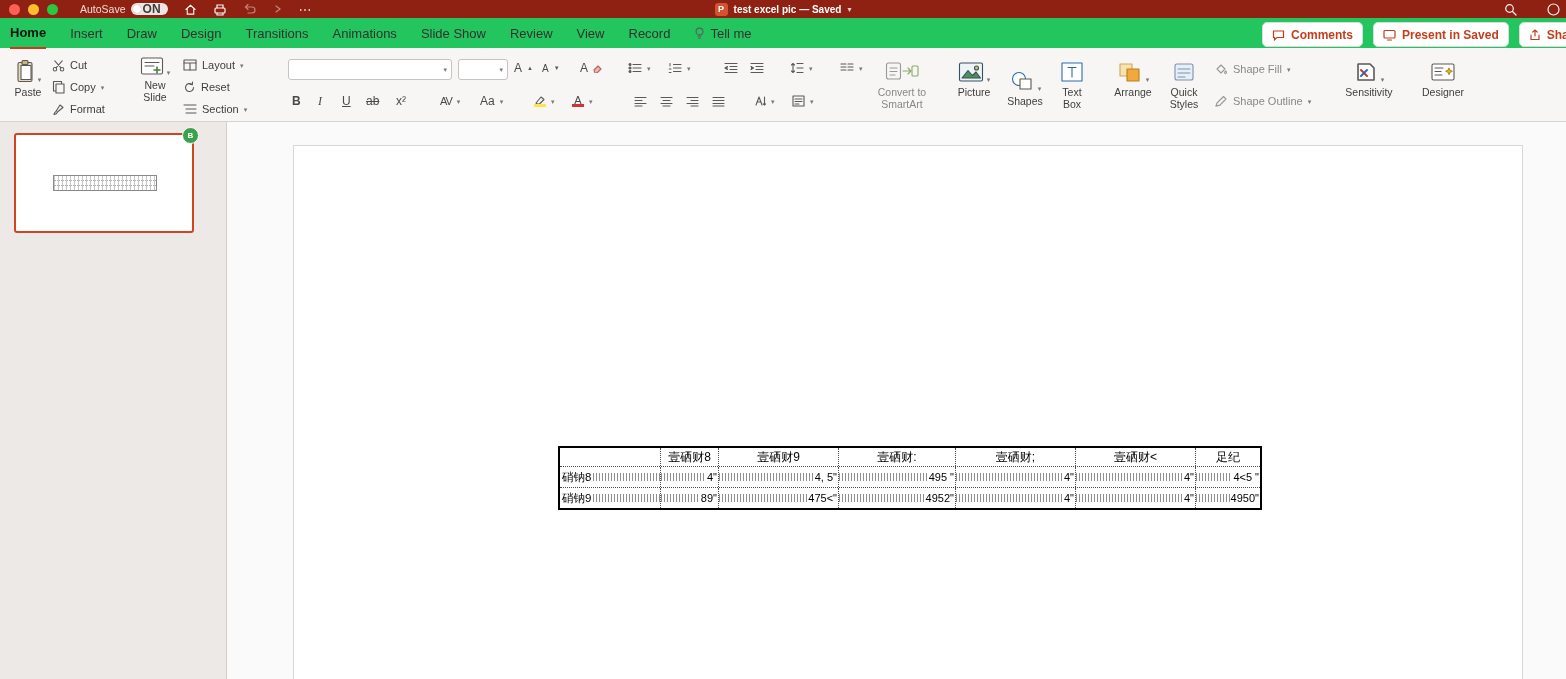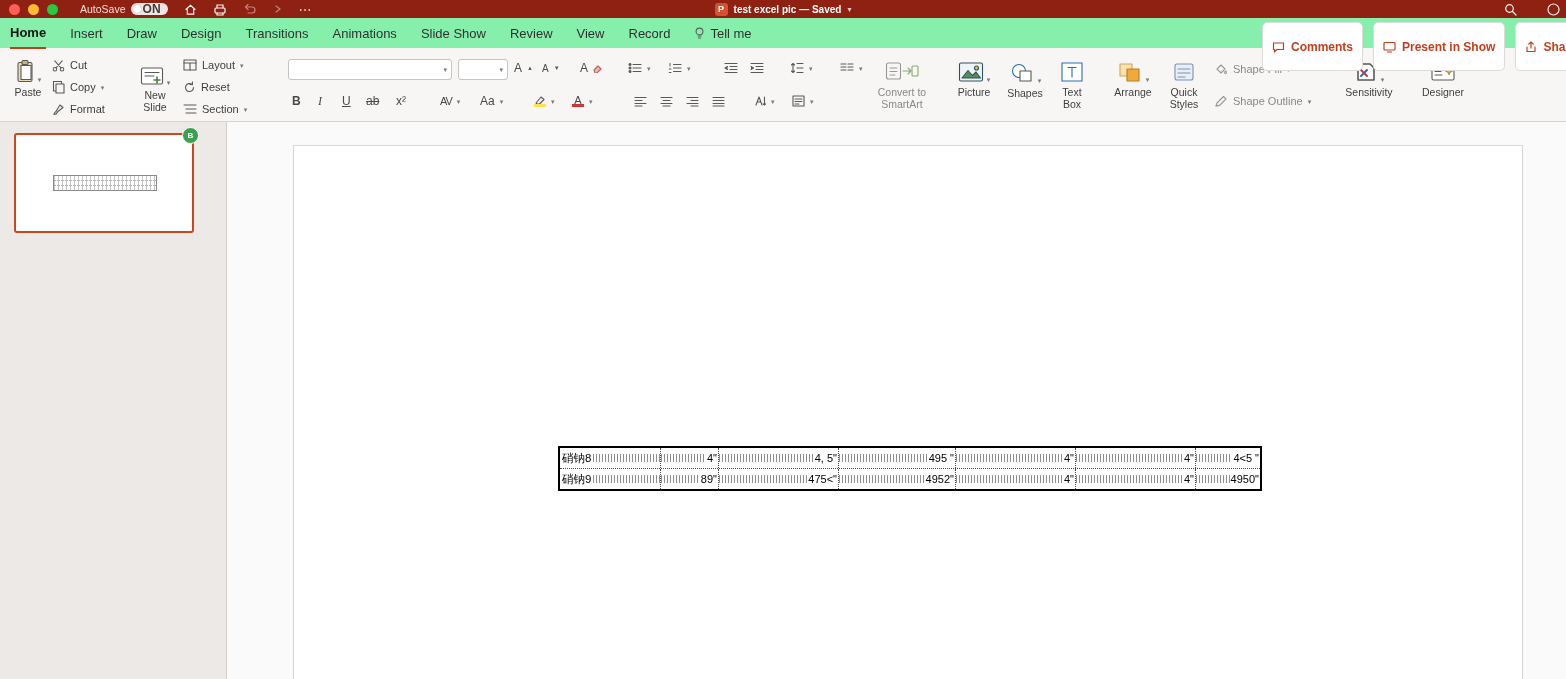--- a/index.html
+++ b/index.html
@@ -23,27 +23,27 @@
   .title-center{position:absolute;left:0;right:0;top:0;height:18px;display:flex;align-items:center;
                 justify-content:center;gap:6px;pointer-events:none}
   .ppt-badge{width:13px;height:13px;border-radius:3px;background:#d35230;color:#fff;font-size:9px;
              font-weight:bold;display:flex;align-items:center;justify-content:center}
   .doc-title{font-size:10px;font-weight:bold;color:#fff}
   .doc-chev{font-size:8px;color:#f0cfc7}
   .tb-right{position:absolute;right:6px;top:0;height:18px;display:flex;align-items:center;gap:14px}
   .ellipsis{font-size:13px;color:#fff;letter-spacing:1px}
 
   
-  .tabrow{position:absolute;top:18px;left:0;right:0;height:30px;background:#86efac;display:flex;
+  .tabrow{position:absolute;top:18px;left:0;right:0;height:30px;background:#22c55e;display:flex;
           align-items:center;gap:24px;padding-left:10px;z-index:20}
   .tab{font-size:13px;color:#323130;height:30px;display:flex;align-items:center;gap:5px;cursor:default}
   .tab.active{font-weight:bold;color:#161514;border-bottom:2px solid #c43e1c}
   .tab svg{stroke:#5e5d5c;fill:none;stroke-width:1.1;stroke-linecap:round}
   .tab-actions{position:absolute;left:1262px;top:4px;display:flex;gap:10px}
-  .act{display:flex;align-items:center;gap:6px;height:23px;padding:12px 9px;border:1px solid #dddbd9;
+  .act{display:flex;align-items:center;gap:6px;height:23px;padding:0 9px;border:1px solid #dddbd9;
        border-radius:5px;background:#fff;color:#c43e1c;font-size:12px;font-weight:600;white-space:nowrap}
   .act svg{stroke:#c43e1c;fill:none;stroke-width:1.2;stroke-linecap:round}
 
   
   .ribbon{position:absolute;top:48px;left:0;right:0;height:73px;background:#f7f6f5;
           border-bottom:1px solid #d6d3d1;z-index:10}
   .bb{position:absolute;display:flex;flex-direction:column;align-items:center;gap:3px;
       font-size:10.5px;color:#3f3e3d;text-align:center;line-height:1.15}
   .bb .ic{height:28px;display:flex;align-items:flex-end;gap:3px}
   .sb{position:absolute;display:flex;align-items:center;gap:5px;height:18px;font-size:11px;color:#3f3e3d;white-space:nowrap}
@@ -196,21 +196,21 @@
       <svg width="13" height="12" viewBox="0 0 13 12">
           <path d="M1.5 2 H11.5 V8.5 H5 L2.5 10.8 V8.5 H1.5 Z"></path>
         </svg>
       <span>Comments</span>
     </span>
     <span class="act">
       <svg width="13" height="12" viewBox="0 0 13 12">
           <rect x="1" y="1.5" width="11" height="7.5" rx="1"></rect>
           <path d="M4.5 11 H8.5"></path>
         </svg>
-      <span>Present in Show</span>
+      <span>Present in Saved</span>
     </span>
     <span class="act">
       <svg width="12" height="12" viewBox="0 0 12 12">
           <path d="M6 7 V1 M3.8 3 L6 1 L8.2 3 M2 6 V10.5 H10 V6"></path>
         </svg>
       <span>Share</span>
     </span>
   </div>
 </div>
 
@@ -244,21 +244,21 @@
     <span>Copy</span>
     <span class="chev">▾</span>
   </div>
   <div class="sb" style="left:52px;top:52px">
     <svg width="13" height="13" viewBox="0 0 13 13">
         <path d="M2 11.5 C2 9 4 9.5 4.5 7.5 L8 2 L11 4.5 L6 8.5 C4.5 9.5 5.5 11.5 2 11.5 Z"></path>
       </svg>
     <span>Format</span>
   </div>
 
-  <div class="bb" style="left:132px;top:10px;width:46px">
+  <div class="bb" style="left:132px;top:0;width:46px">
     <span class="ic">
       <svg width="24" height="20" viewBox="0 0 24 20">
           <rect x="1.5" y="2" width="21" height="16" rx="1.5" fill="#fff"></rect>
           <path d="M5 6.5 H19 M5 10 H14"></path>
           <path d="M17 11 V17 M14 14 H20" stroke="#4a7f3e" stroke-width="1.6"></path>
         </svg>
       <span class="chev">▾</span>
     </span>
     <span>New Slide</span>
   </div>
@@ -442,21 +442,21 @@
     <span class="ic">
       <svg width="26" height="22" viewBox="0 0 26 22">
           <rect x="1.5" y="2" width="23" height="18" rx="1.5" fill="#eef3f7" stroke="#35505e"></rect>
           <path d="M4 17 L10 9.5 L14.5 14.5 L18 11 L22.5 17 Z" fill="#4f8f5c" stroke="#35505e"></path>
           <circle cx="18.5" cy="7" r="2" fill="#e8c34a" stroke="#35505e"></circle>
         </svg>
       <span class="chev">▾</span>
     </span>
     <span>Picture</span>
   </div>
-  <div class="bb" style="left:1002px;top:8px;width:46px">
+  <div class="bb" style="left:1002px;top:16px;width:46px">
     <span class="ic">
       <svg width="26" height="22" viewBox="0 0 26 22">
           <circle cx="10" cy="9" r="6.5" stroke="#2b6cb0" fill="#fff"></circle>
           <rect x="11" y="9" width="11" height="10" stroke="#59584f" fill="#fff"></rect>
         </svg>
       <span class="chev">▾</span>
     </span>
     <span>Shapes</span>
   </div>
   <div class="bb" style="left:1052px;top:7px;width:40px">
@@ -541,20 +541,29 @@
     </div>
   </div>
 </div>
 
 <div class="canvas">
   <div class="slide">
 
     <div class="xtable">
 
 
+      <div class="trow hdr">
+        <div class="tcell w0 hcell"></div>
+        <div class="tcell w1 hcell">壹硒财8</div>
+        <div class="tcell w2 hcell">壹硒财9</div>
+        <div class="tcell w3 hcell">壹硒财:</div>
+        <div class="tcell w4 hcell">壹硒财;</div>
+        <div class="tcell w5 hcell">壹硒财&lt;</div>
+        <div class="tcell w6 hcell">足纪</div>
+      </div>
 
       <div class="trow datar">
         <div class="tcell w0">
             <span class="lab">硝钠8</span>
             <span class="ticks"></span>
           </div>
         <div class="tcell w1">
             <span class="ticks"></span>
             <span class="val">4"</span>
           </div>

